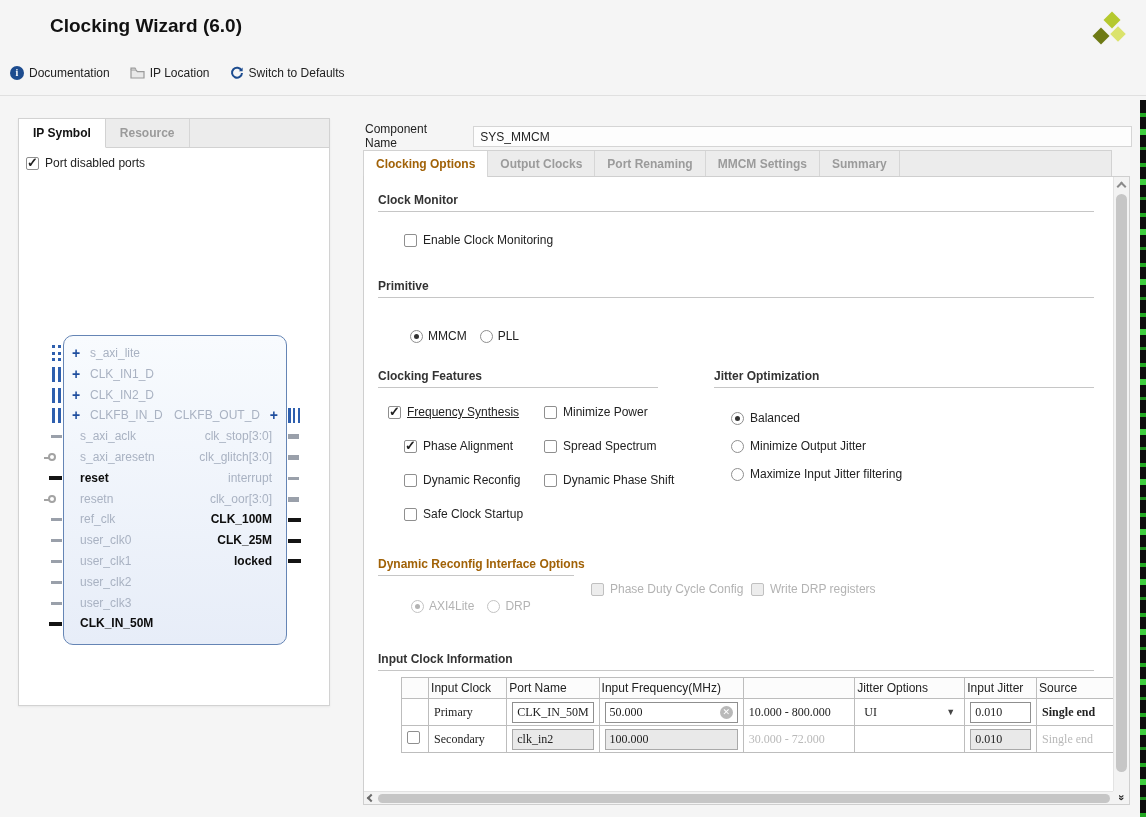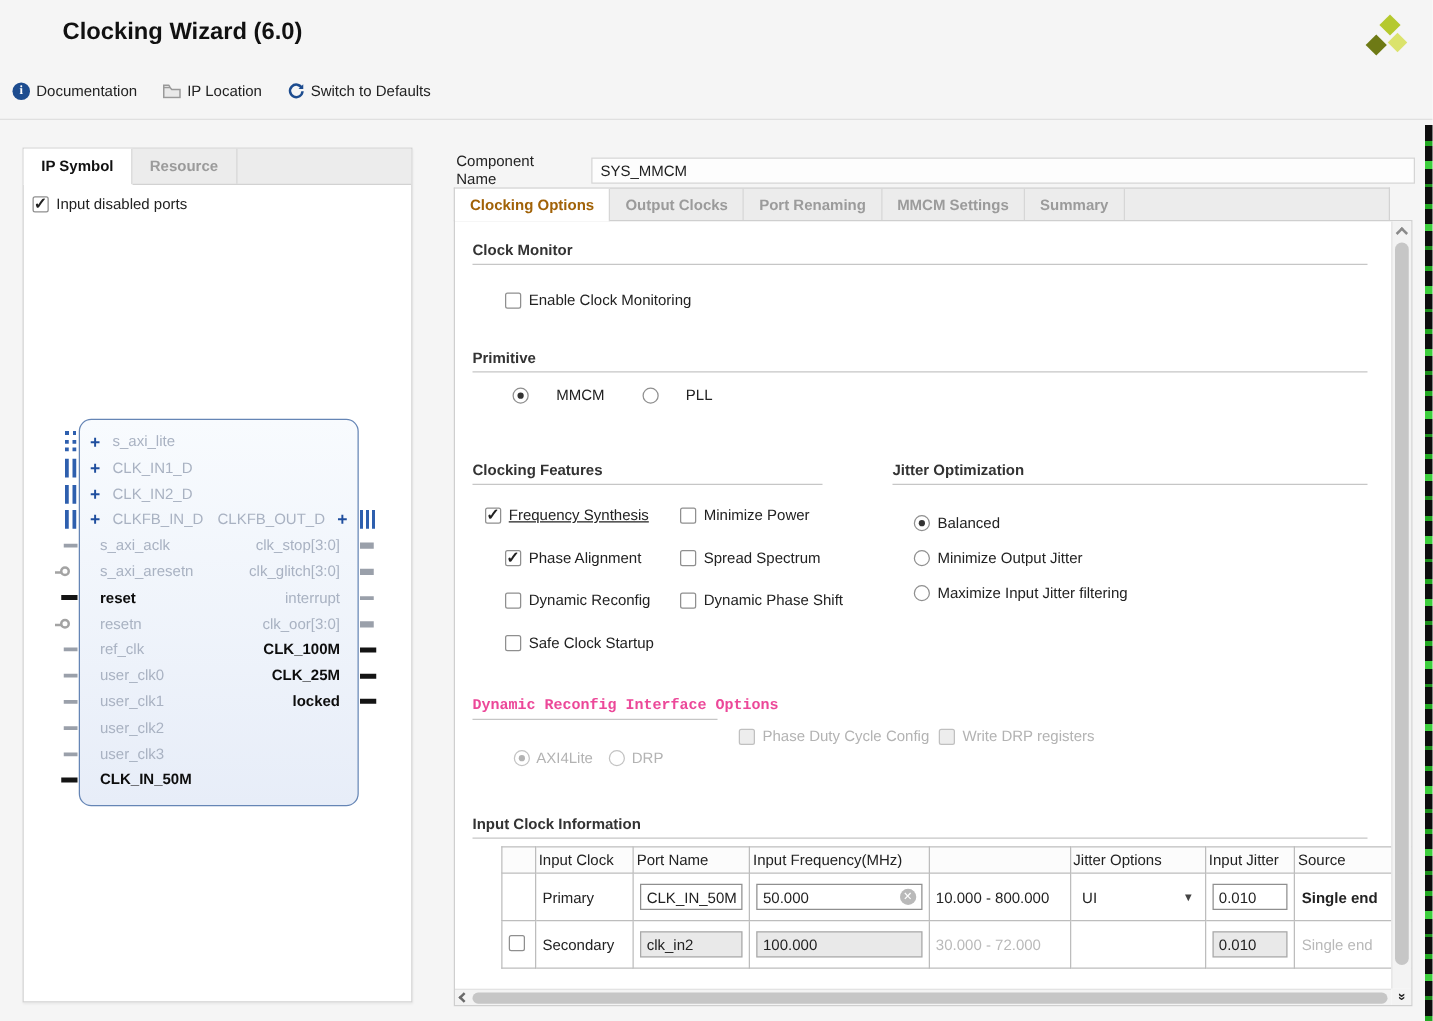--- a/index.html
+++ b/index.html
@@ -10,21 +10,21 @@
   
   .hdr-title { position:absolute; left:23px; top:15px; font-size:19px; font-weight:bold; color:#111;margin-left:27px; }
   .hdr-logo  { position:absolute; right:16px; top:8px; width:42px; height:44px; }
   .toolbar   { position:absolute; left:10px; top:66px; display:flex; gap:20px; align-items:center; }
   .tb-item   { display:flex; gap:5px; align-items:center; cursor:pointer; color:#222; }
   .ic-info   { width:14px; height:14px; border-radius:50%; background:#1d4c8f; color:#fff;
                font-size:10px; font-weight:bold; text-align:center; line-height:14px; font-family:"Liberation Serif",serif; }
   .hdr-div   { position:absolute; left:0; top:95px; width:1146px; border-top:1px solid #e0e0e0; }
 
   
-  .lpanel { position:absolute; left:18px; top:118px; width:312px; height:684px;
+  .lpanel { position:absolute; left:18px; top:118px; width:312px; height:588px;
             background:#fff; border:1px solid #d2d2d2; box-shadow:0 1px 2px rgba(0,0,0,.06); }
   .tabstrip { position:relative; height:29px; background:#ececec; border-bottom:1px solid #d2d2d2; display:flex; }
   .tab { padding:0 14px; line-height:28px; color:#9b9b9b; font-weight:bold; border-right:1px solid #d6d6d6; cursor:pointer; }
   .tab.active { background:#fff; color:#111; border-right:1px solid #d2d2d2; border-bottom:1px solid #fff; margin-bottom:-1px; }
   .showports { display:flex; align-items:center; gap:6px; margin:8px 0 0 7px; }
 
   
   .cb { width:13px; height:13px; background:#fff; border:1px solid #8f8f8f; border-radius:2px;
         position:relative; display:inline-block; flex:0 0 13px; }
   .cb.checked::after { content:"✓"; position:absolute; left:0px; top:-3px; font-size:13px; font-weight:bold; color:#222; }
@@ -67,29 +67,29 @@
   .cn-row { position:absolute; left:2px; top:4px; display:flex; align-items:center; gap:11px; width:100%; }
   .cn-field { width:659px; height:21px; background:#fdfdfd; border:1px solid #d5d5d5; padding:2px 6px; line-height:16px; }
   .rtabs { position:absolute; left:0px; top:32px; display:flex; height:27px; background:#ececec;
            width:749px; border:1px solid #d2d2d2; border-bottom:none; }
   .rtab { padding:0 12px; line-height:26px; color:#9b9b9b; font-weight:bold; border-right:1px solid #d6d6d6; cursor:pointer; }
   .rtab.active { background:#fff; color:#a16207; position:relative; z-index:3; }
   .content { position:absolute; left:0; top:58px; width:767px; height:629px; background:#fff;
              border:1px solid #cfcfcf; overflow:hidden; }
 
   .sect-h { position:absolute; font-weight:bold; color:#333; }
-  .sect-h.dis { color:#ec4899;font-family:Liberation Mono, monospace; }
+  .sect-h.dis { color:#a16207; }
   .sect-line { position:absolute; border-top:1px solid #c6c6c6; }
   .ctl-row { position:absolute; display:flex; align-items:center; gap:6px; white-space:nowrap; }
 
   
   .ictable { position:absolute; left:37px; top:500px; border-collapse:collapse; table-layout:fixed; background:#fff; }
   .ictable td { border:1px solid #bdbdbd; font-size:12px; padding:0 5px; overflow:hidden; white-space:nowrap; }
   .ictable tr.hd td { height:21px; background:#fcfcfc; padding:0 2px; }
-  .ictable tr.bd td { height:38px; }
+  .ictable tr.bd td { height:27px;font-family:Liberation Serif, serif; }
   .tin { display:flex; align-items:center; border:1px solid #8f8f8f; background:#fff; height:21px; padding:0 4px;
          justify-content:space-between; }
   .tin.dis { background:#e9e9e9; border-color:#a9a9a9; }
   .clear-ic { width:13px; height:13px; border-radius:50%; background:#b9b9b9; color:#fff; font-size:9px;
               line-height:13px; text-align:center; flex:0 0 13px; }
   .dd-arrow { color:#444; font-size:9px; }
   .gray-txt { color:#b9b9b9; }
 
   
   .vscroll { position:absolute; right:0; top:0; bottom:13px; width:16px; background:#f3f3f3; border-left:1px solid #e3e3e3; }
@@ -141,21 +141,21 @@
 </div>
 <div class="hdr-div"></div>
 
 <div class="lpanel">
   <div class="tabstrip">
     <div class="tab active">IP Symbol</div>
     <div class="tab">Resource</div>
   </div>
   <div class="showports">
     <span class="cb checked"></span>
-    <span>Input disabled ports</span>
+    <span>Port disabled ports</span>
   </div>
 
   <div class="ipblock">
     <div class="prow">
       <span class="mk mk-dotL"></span>
       <span class="plus l">+</span>
       <span class="pl">s_axi_lite</span>
     </div>
     <div class="prow">
       <span class="mk mk-busL"></span>
@@ -250,21 +250,21 @@
 
     <div class="sect-h" style="left:14px; top:16px;">Clock Monitor</div>
     <div class="sect-line" style="left:14px; top:34px; width:716px;"></div>
     <div class="ctl-row" style="left:40px; top:56px;">
       <span class="cb"></span>
       <span>Enable Clock Monitoring</span>
     </div>
 
     <div class="sect-h" style="left:14px; top:102px;text-align:right;">Primitive</div>
     <div class="sect-line" style="left:14px; top:120px; width:716px;"></div>
-    <div class="ctl-row" style="left:46px; top:132px; gap:22px;">
+    <div class="ctl-row" style="left:46px; top:152px; gap:5px;">
       <span class="rd sel"></span>
       <span>MMCM</span>
       <span class="rd" style="margin-left:8px;"></span>
       <span>PLL</span>
     </div>
 
     <div class="sect-h" style="left:14px; top:192px;">Clocking Features</div>
     <div class="sect-line" style="left:14px; top:210px; width:280px;"></div>
     <div class="sect-h" style="left:350px; top:192px;">Jitter Optimization</div>
     <div class="sect-line" style="left:350px; top:210px; width:380px;"></div>

